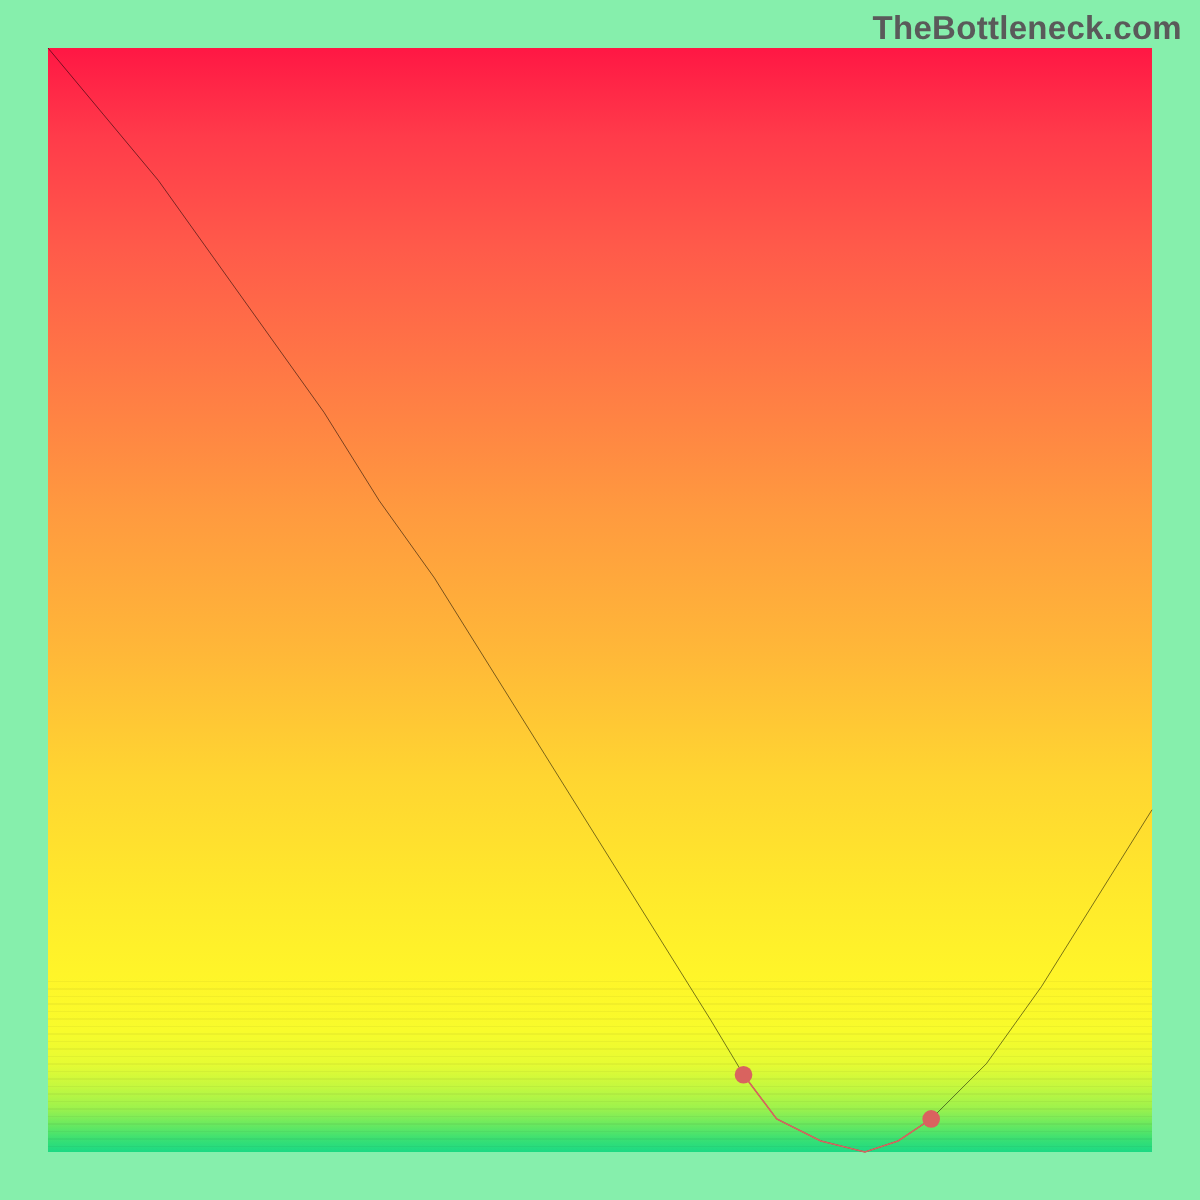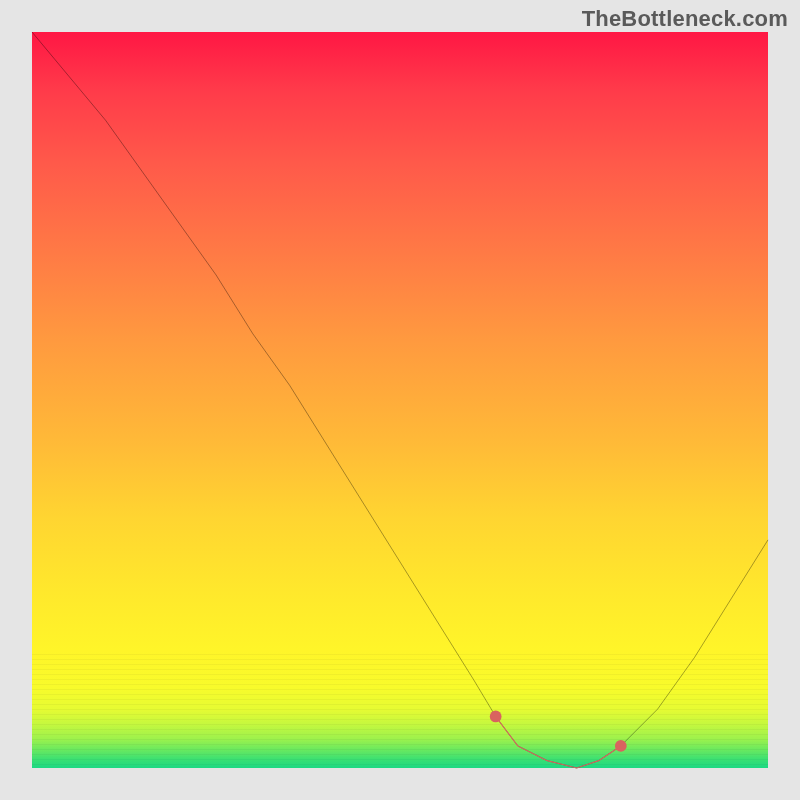--- a/index.html
+++ b/index.html
@@ -8,21 +8,21 @@
     width: 800px;
     height: 800px;
     background: #000;
     font-family: Arial, Helvetica, sans-serif;
     overflow: hidden;
   }
   .frame {
     position: relative;
     width: 800px;
     height: 800px;
-    background: #e5e5e5;
+    background: #86efac;
   }
   .watermark {
     position: absolute;
     top: 6px;
     right: 12px;
     color: #5a5a5a;
     font-size: 22px;
     font-weight: bold;
     letter-spacing: 0.2px;
     z-index: 5;

